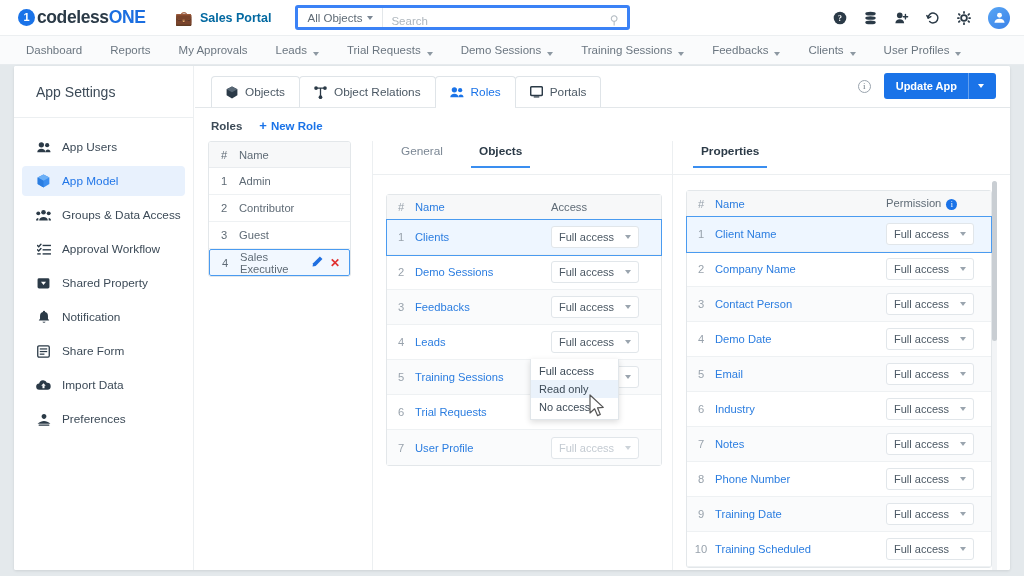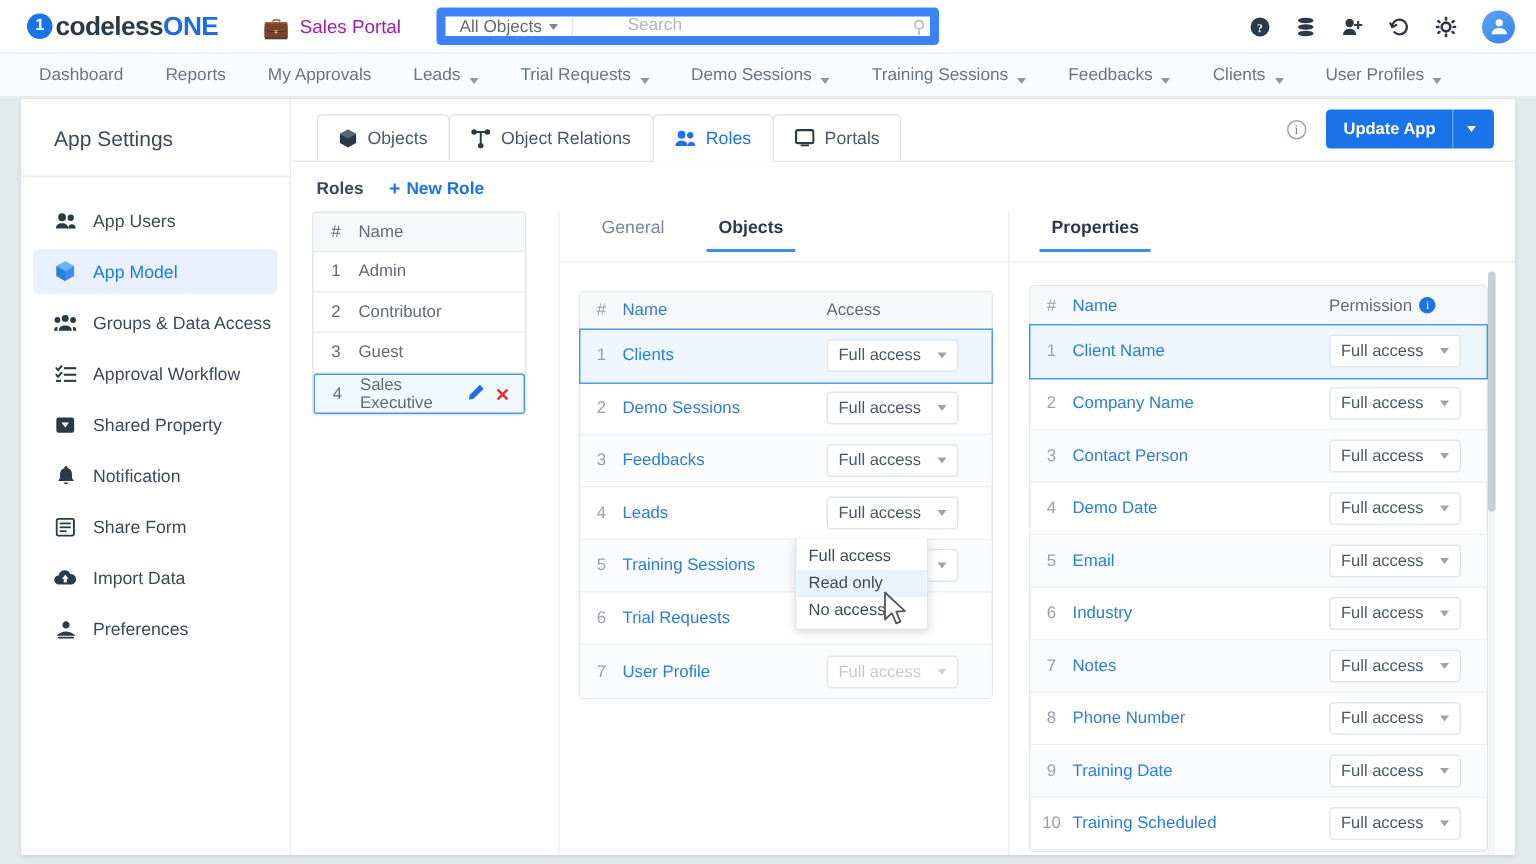--- a/index.html
+++ b/index.html
@@ -22,27 +22,26 @@
     width:17px;height:17px;border-radius:50%;background:#1a73e8;
     display:flex;align-items:center;justify-content:center;
     color:#fff;font-size:11px;font-weight:bold;line-height:1;
   }
   .logo-text{ font-size:17.5px; font-weight:bold; letter-spacing:-0.4px; margin-left:2px;}
   .logo-text .a{ color:#2b3a47; }
   .logo-text .b{ color:#1b6ee0; }
 
   .portal{ display:flex;align-items:center; gap:7px; margin-left:30px; }
   .portal-icon{ color:#4a90d9; font-size:14px; line-height:1; }
-  .portal-name{ font-size:12.5px; font-weight:normal; color:#a21caf; }
+  .portal-name{ font-size:12.5px; font-weight:bold; color:#0369a1; }
 
   .searchwrap{
-    margin-left:24px; display:flex; align-items:flex-start;
-    height:25px; width:335px; border:6px solid #3b82f6; border-radius:3px;
+    margin-left:24px; display:flex; align-items:flex-end;
+    height:25px; width:335px; border:3px solid #3b82f6; border-radius:3px;
     background:#fff;
-    gap:28px;
   }
   .obj-select{
     display:flex;align-items:center;gap:5px;
     padding:0 9px; height:100%; font-size:11.5px; color:#5f6b76;
     border-right:1px solid #e3e7ea; white-space:nowrap;
   }
   .caret{ width:0;height:0;border-left:3.5px solid transparent;border-right:3.5px solid transparent;border-top:4.5px solid #7b8794; }
   .search-input{
     flex:1; border:none; outline:none; font-size:11.5px; color:#5f6b76;
     padding:0 8px; background:transparent; font-family:inherit;

